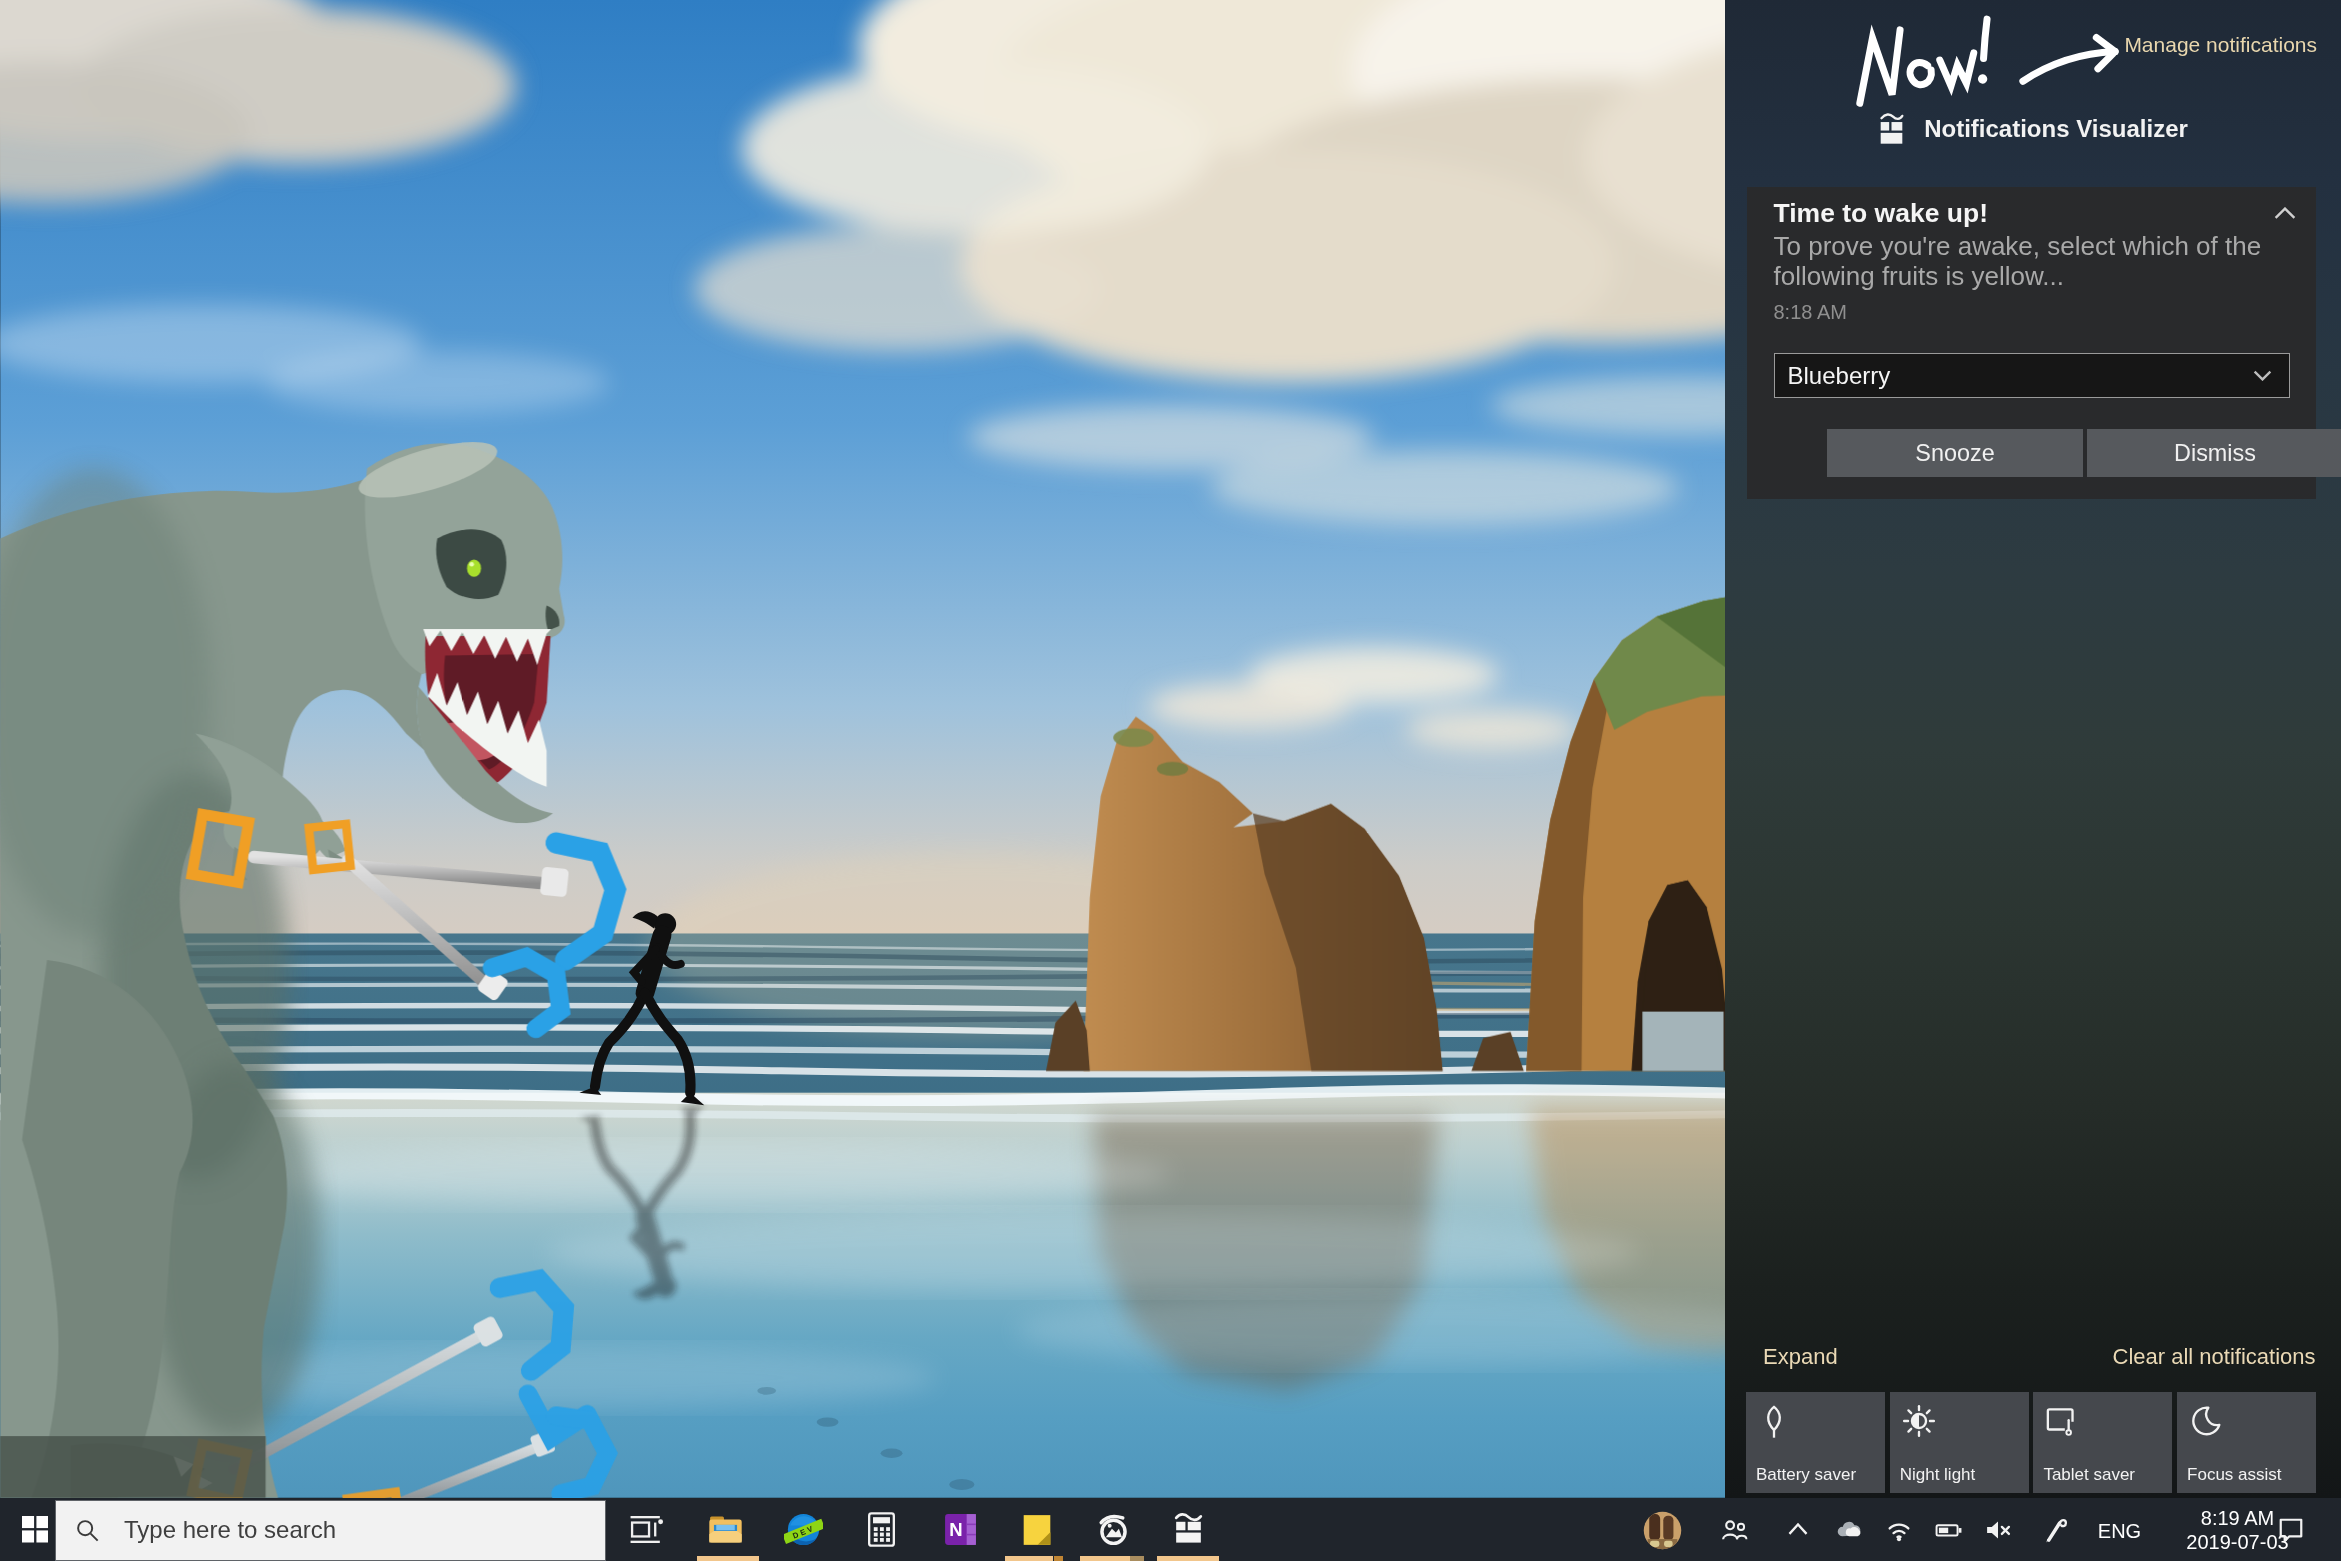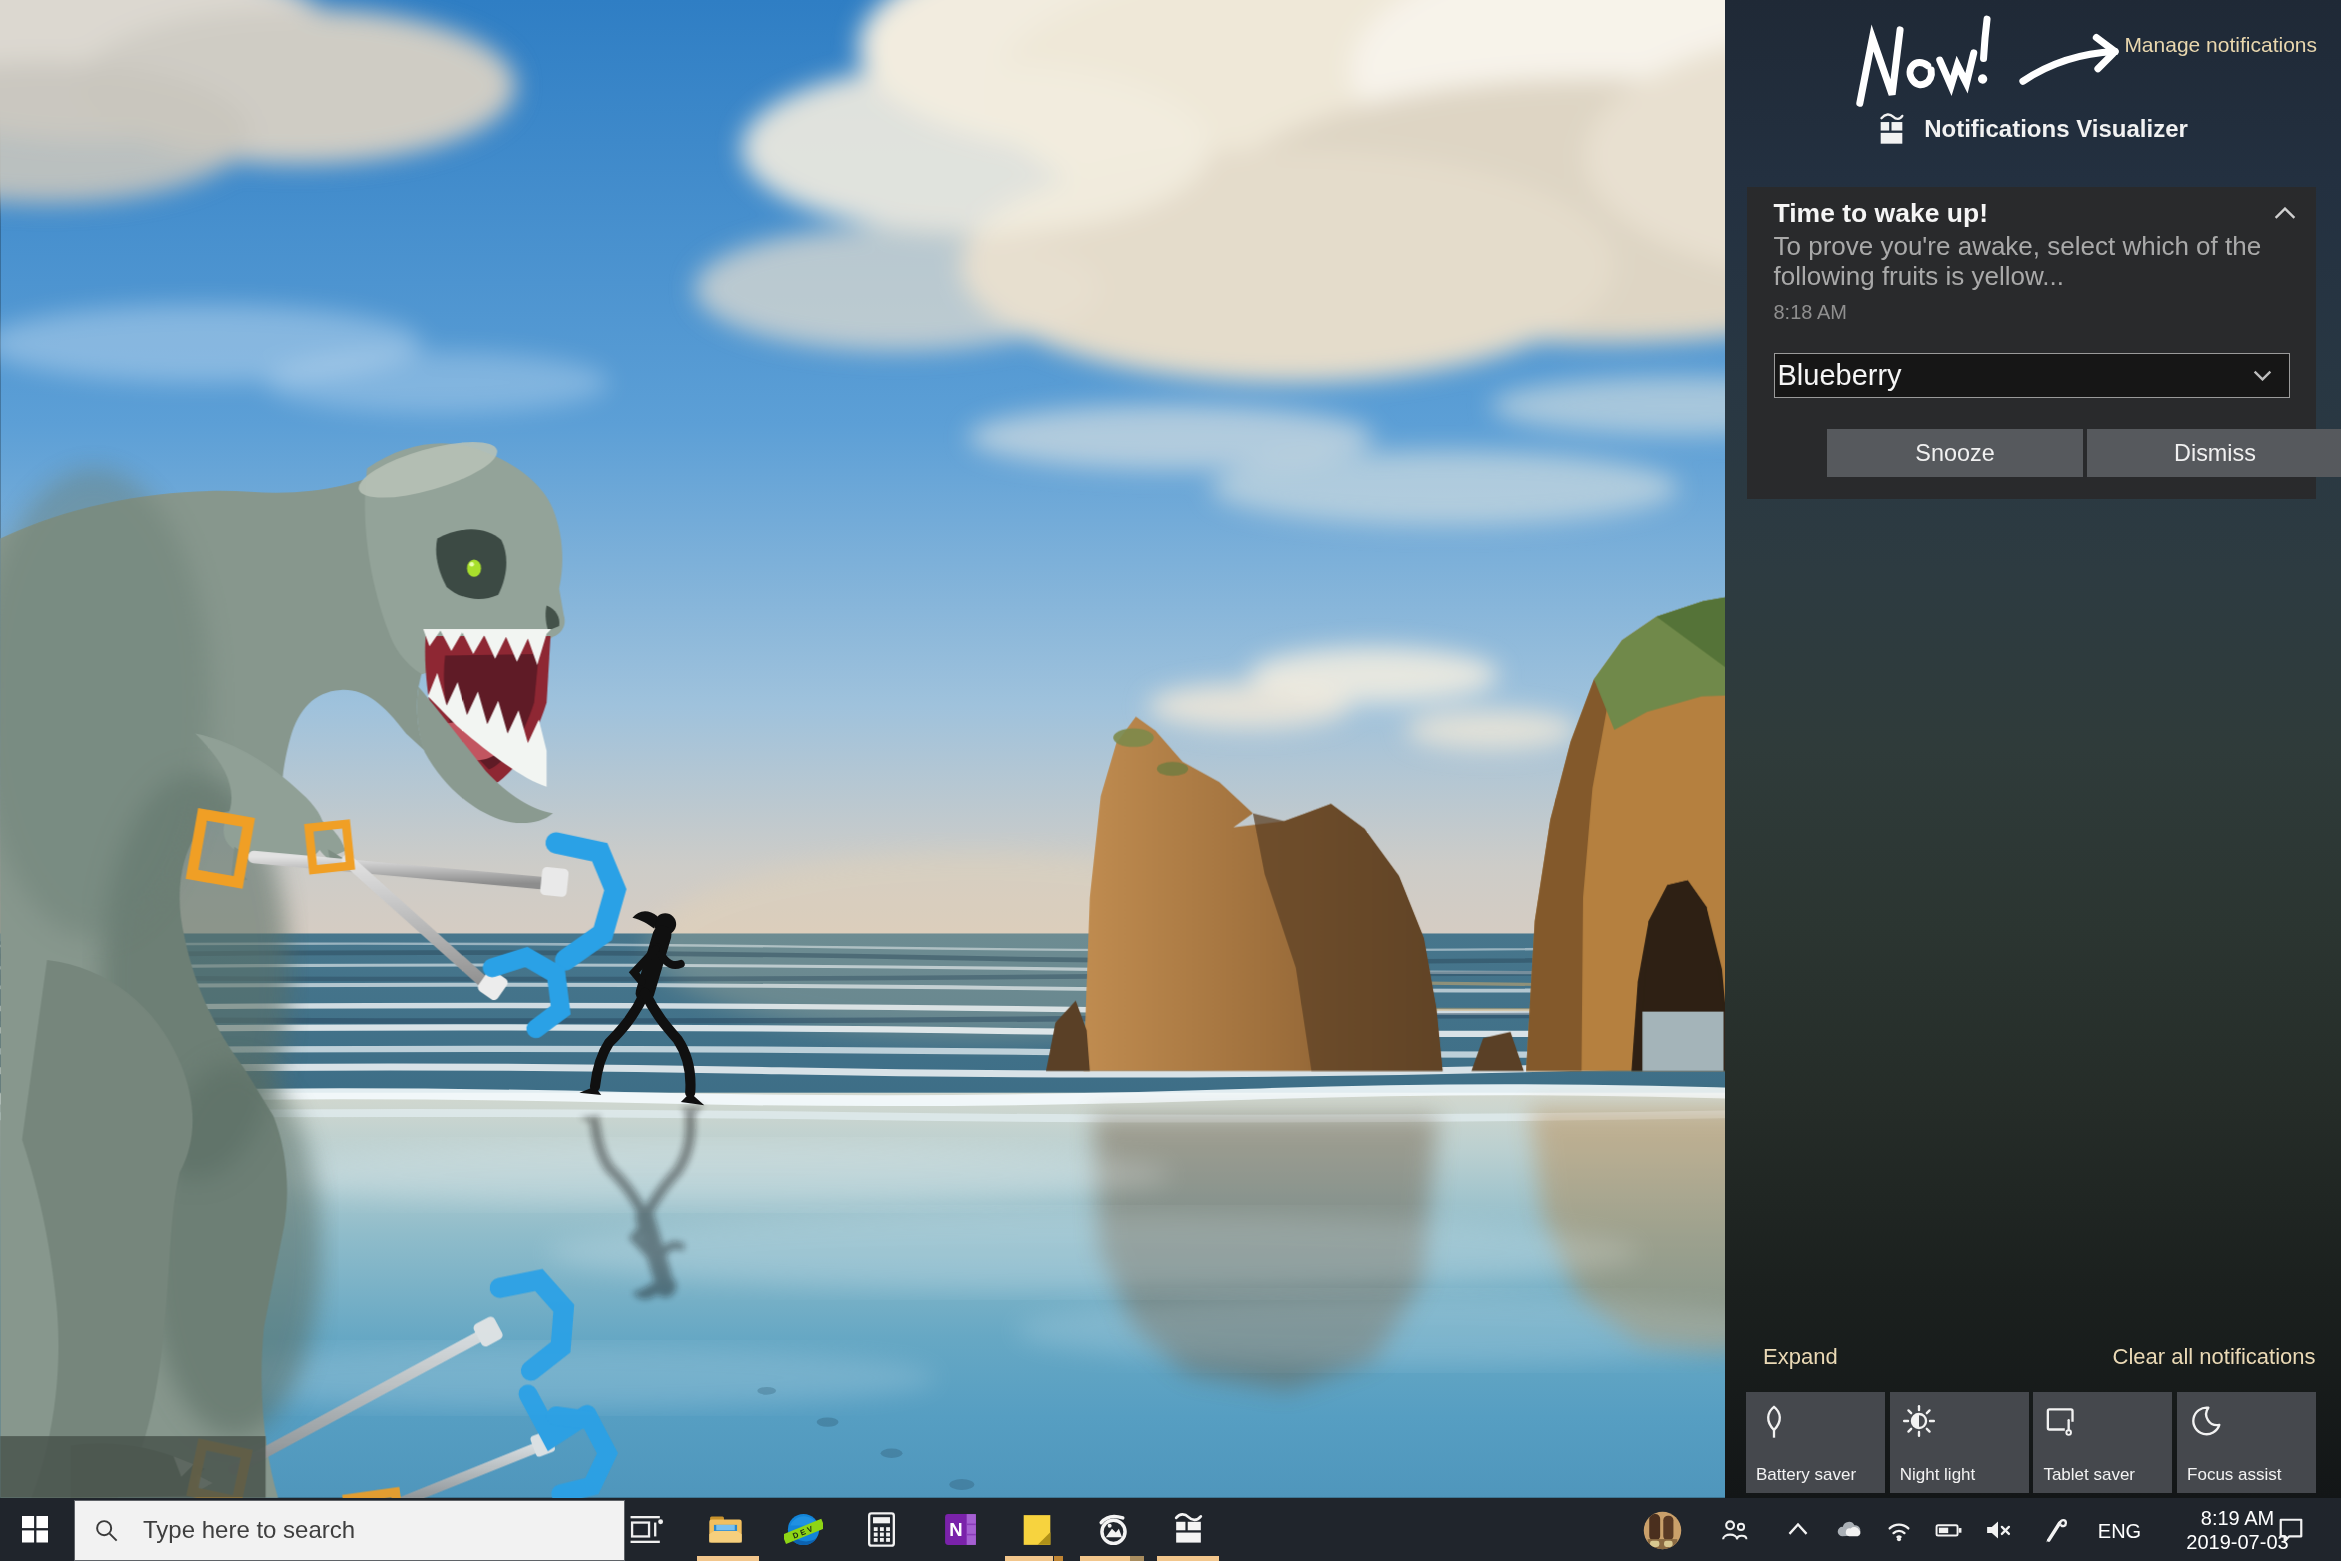--- a/index.html
+++ b/index.html
@@ -18,35 +18,35 @@
     align-items:center;gap:20px;}
   #group-header .hdr-txt{font-size:24px;font-weight:bold;color:#f2f2f2;}
   #notif-card{left:22px;top:187px;width:569px;height:312px;background:#292a2c;
     padding:0 26.5px;box-sizing:border-box;}
   #notif-title{top:11px;left:26.5px;font-size:26.5px;font-weight:bold;color:#f5f5f5;}
   #notif-body{top:44px;left:26.5px;width:519px;font-size:26px;line-height:30px;color:#a9a9a9;}
   #notif-time{top:114px;left:26.5px;font-size:20px;color:#8f8f8f;}
   #notif-collapse{top:20px;right:20px;width:22px;height:12.5px;}
   #dropdown{left:26.5px;top:166px;width:516px;height:45px;background:#161616;
     border:1.6px solid #9a9a9a;box-sizing:border-box;display:flex;align-items:center;}
-  #dropdown .dd-text{font-size:29px;color:#f5f5f5;margin-left:3px;}
+  #dropdown .dd-text{font-size:24px;color:#f5f5f5;margin-left:13px;}
   #dropdown svg{position:absolute;right:17px;top:15.6px;}
   .btn-row{left:34px;top:242px;width:518px;display:flex;gap:4px;padding-left:46px;}
   .ac-btn{width:256px;height:48px;background:#56595d;color:#f0f0f0;font-size:23.4px;
     display:flex;align-items:center;justify-content:center;}
   #expand-link{left:26px;top:1344px;font-size:22px;color:#ead9b5;margin-left:12px;}
   #clear-link{right:26.5px;top:1344px;font-size:22px;color:#ead9b5;}
   #tiles{left:21px;top:1392px;display:flex;gap:4.7px;}
   .tile{width:139px;height:101px;background:#45484d;position:relative;}
   .tile svg{position:absolute;left:11px;top:11px;}
   .tile .tile-label{position:absolute;left:10px;bottom:7.8px;font-size:17px;color:#f2f2f2;}
   
   #taskbar{left:0;top:1498px;width:2342px;height:63px;background:#20252c;}
   #start-btn{left:0;top:0;width:70px;height:63px;display:flex;align-items:center;justify-content:center;}
-  #search-box{left:74px;top:1.6px;width:551px;height:61px;background:#f2f2f2;
+  #search-box{left:55px;top:1.6px;width:551px;height:61px;background:#f2f2f2;
     border:0.8px solid #5f6368;box-sizing:border-box;display:flex;align-items:center;}
   #search-box svg{margin-left:19px;}
   #search-input{border:none;outline:none;background:transparent;font-size:24px;
     color:#2b2b2b;margin-left:22px;width:437px;font-family:inherit;}
   #search-input::placeholder{color:#3f3f3f;opacity:1;}
   .app-btn{top:0;width:69px;height:63px;display:flex;align-items:center;justify-content:center;}
   .underline{top:58px;height:4.7px;}
   .tray-icon{top:1516px;width:28px;height:28px;}
   #tray-lang{left:2097px;top:1520px;width:45px;text-align:center;font-size:20px;color:#fff;}
   #tray-clock{left:2147px;top:1506px;width:109px;text-align:center;font-size:20px;

